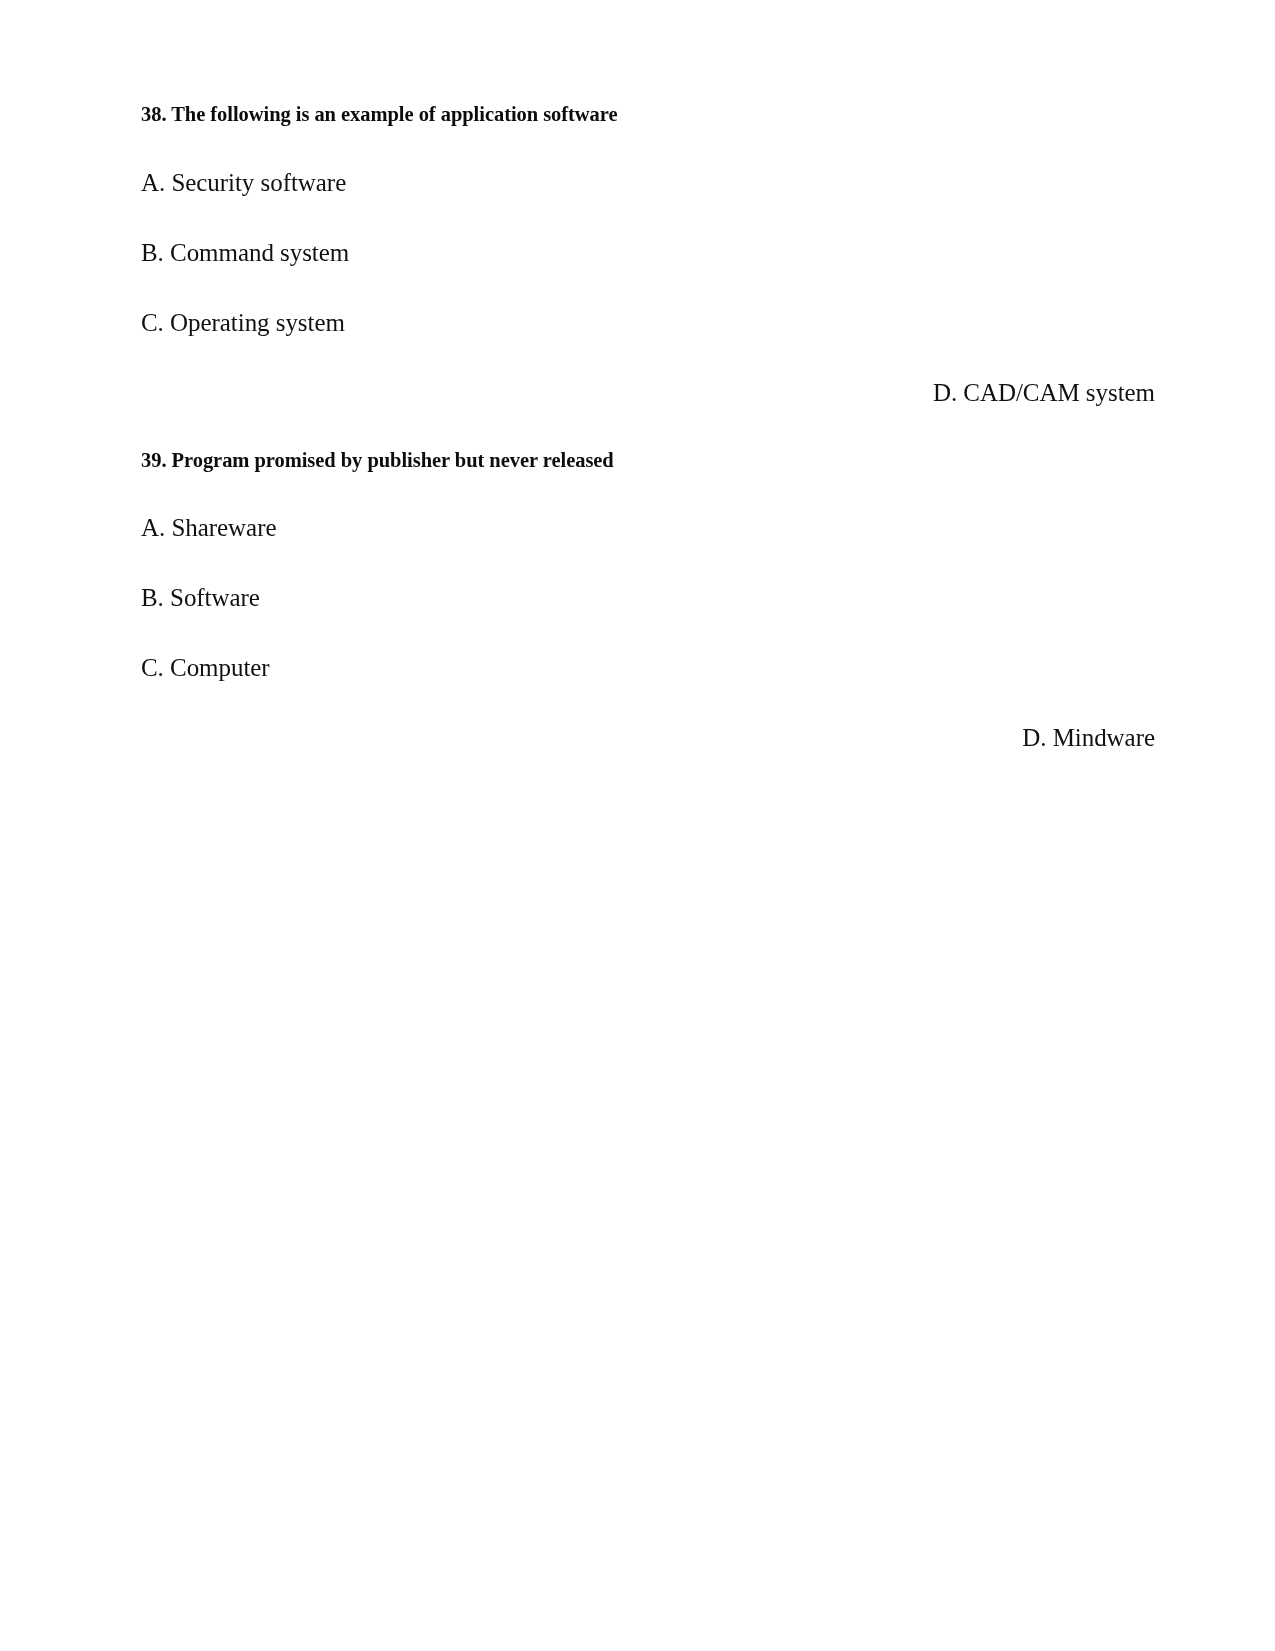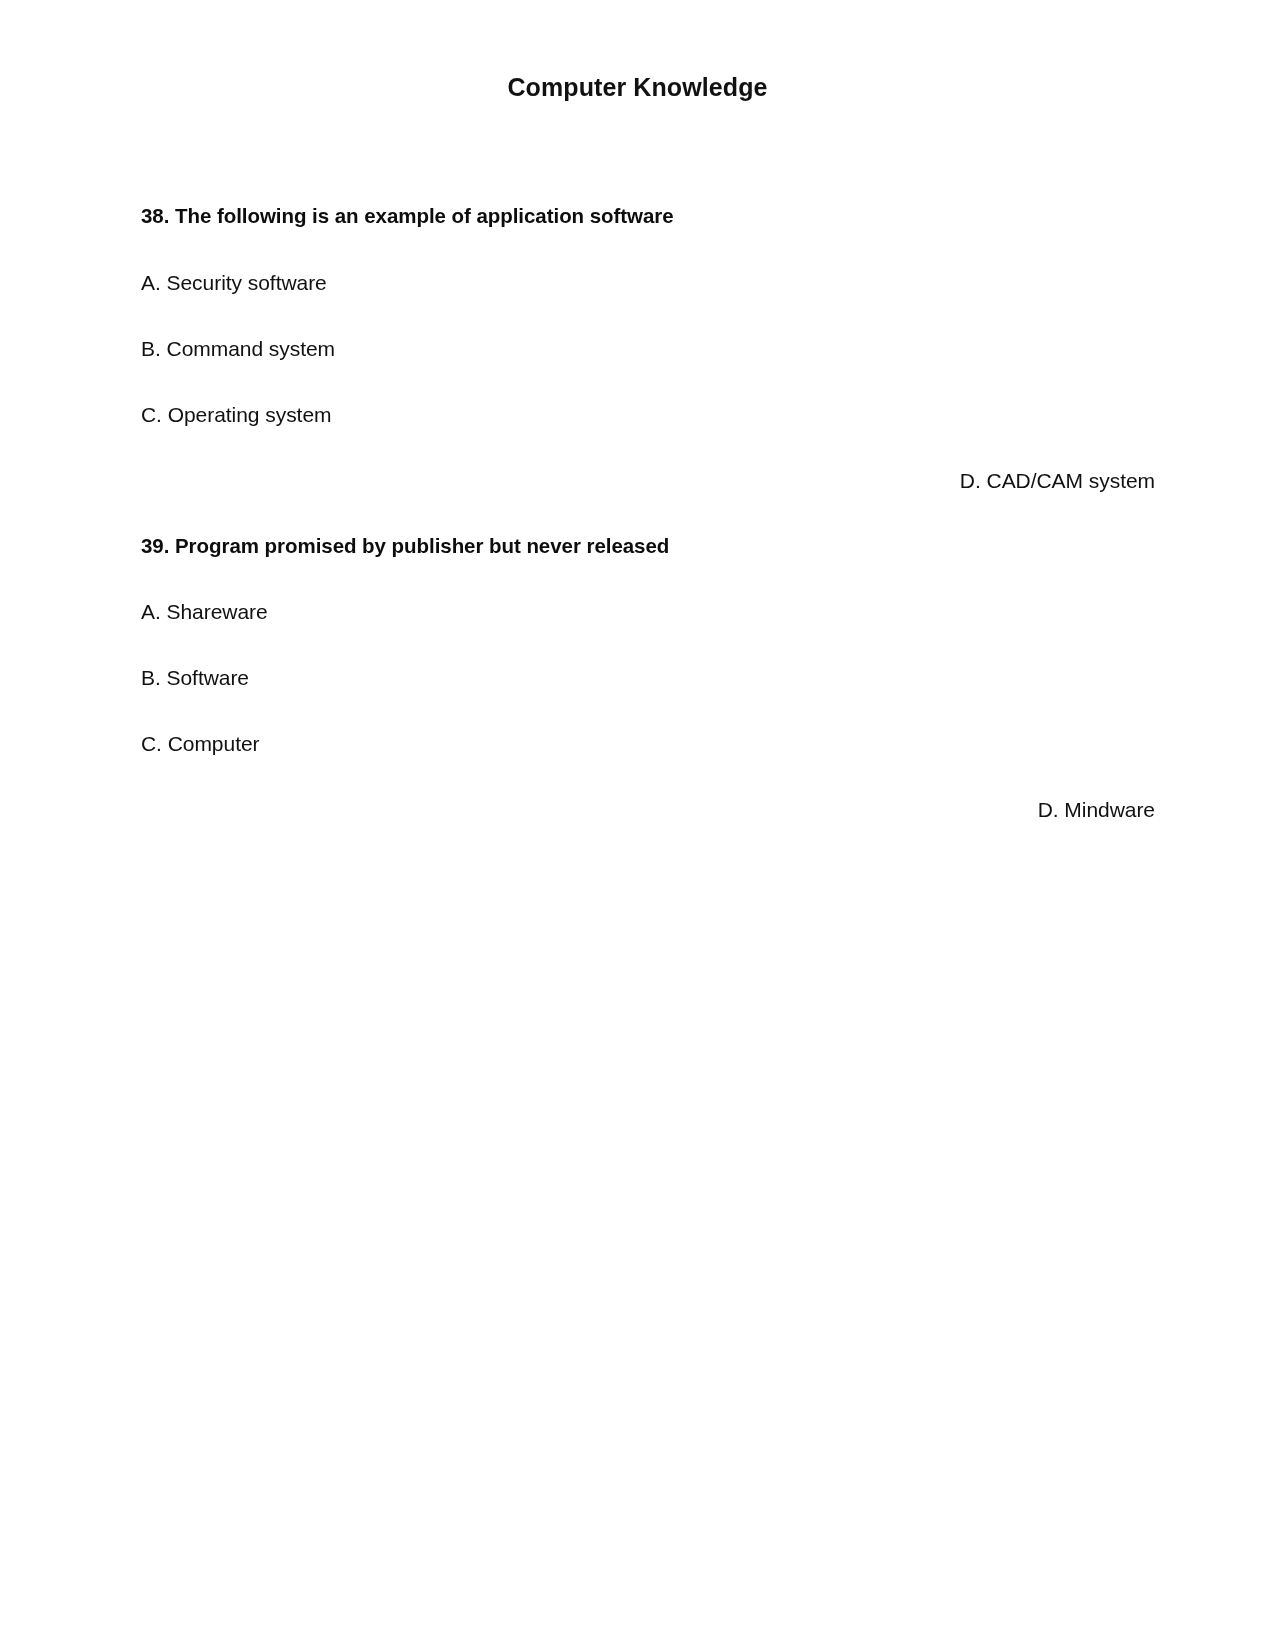--- a/index.html
+++ b/index.html
@@ -29,51 +29,51 @@
     color: #111111;
     letter-spacing: 0.1px;
     padding-top: 72px;
     margin: 0;
     line-height: 1.2;
   }
   .content {
     margin-top: 104px;
     padding-left: 141px;
     padding-right: 120px;
+    font-family: Liberation Serif, serif;
   }
   .qblock {
     margin: 0;
   }
   .question {
     font-size: 20.5px;
     font-weight: bold;
     color: #0d0d0d;
     line-height: 1.0;
     margin: 0 0 45px 0;
     letter-spacing: -0.05px;
   }
   .option {
-    font-size: 21px;
+    font-size: 25px;
     font-weight: normal;
     color: #111111;
     line-height: 1.0;
     margin: 0 0 45px 0;
     letter-spacing: -0.05px;
   }
   .option:last-child {
     margin-bottom: 45px;
     text-align: right;
   }
 </style>
 </head>
 <body>
 
 <div class="page">
 
-  <h1 class="doc-title">Computer Knowledge</h1>
 
   <div class="content">
 
     <div class="qblock">
       <p class="question">38. The following is an example of application software</p>
       <p class="option">A. Security software</p>
       <p class="option">B. Command system</p>
       <p class="option">C. Operating system</p>
       <p class="option">D. CAD/CAM system</p>
     </div>

